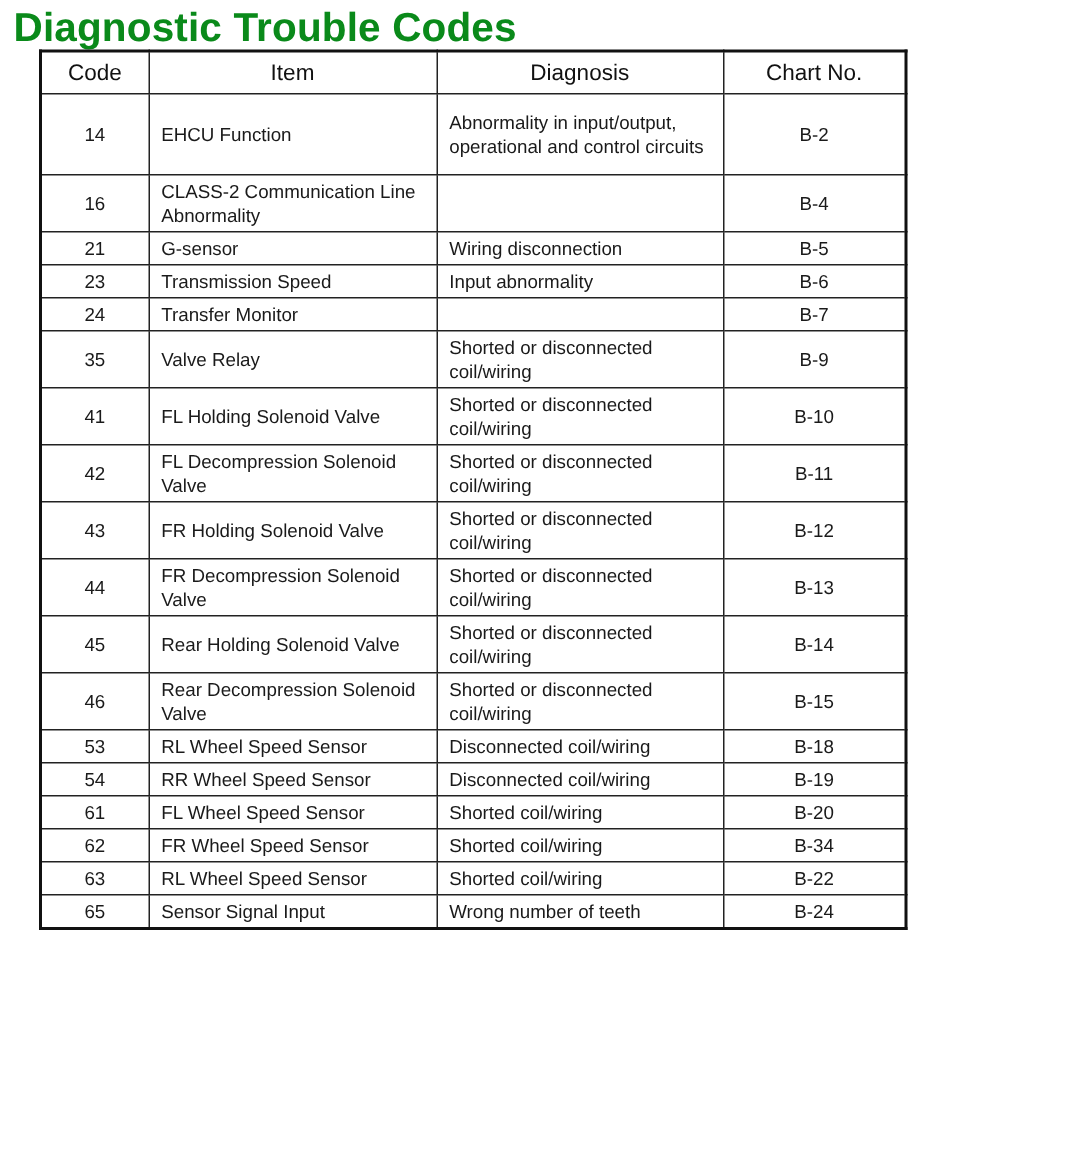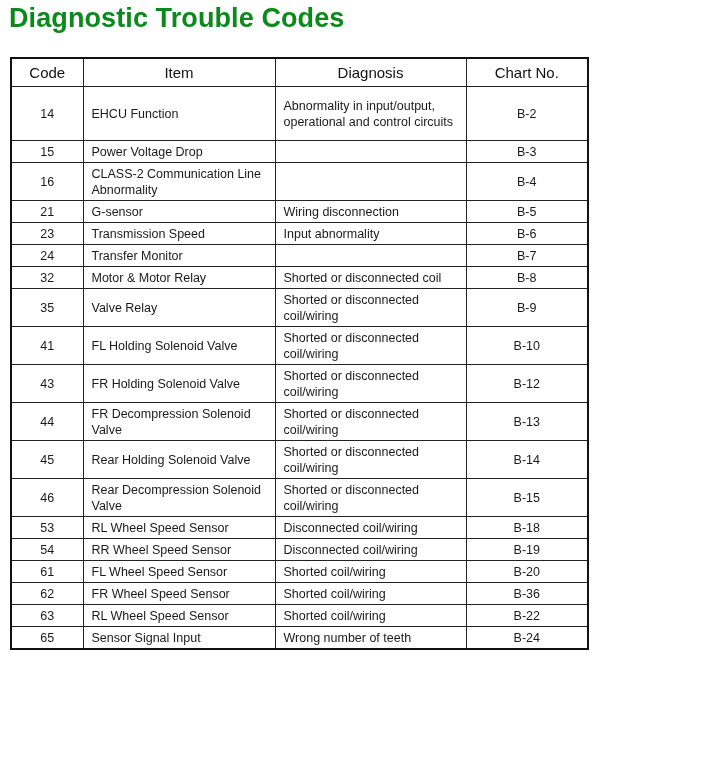--- a/index.html
+++ b/index.html
@@ -1,18 +1,18 @@
 <!DOCTYPE html>
 <html><head>
 <meta charset="utf-8">
 <style>
   html, body { margin: 0; padding: 0; background: #ffffff; }
   body { width: 725px; height: 768px; position: relative; overflow: hidden; font-family: "Liberation Sans", sans-serif; }
   .title { position: absolute; left: 9px; top: 3px; font-size: 27px; font-weight: bold; color: #0a8a1a; letter-spacing: 0.1px; }
-  table.dtc { position: absolute; left: 10px; top: 33px; border-collapse: collapse; border: 2px solid #111; width: 577px; table-layout: fixed; margin-top: 24px; }
+  table.dtc { position: absolute; left: 26px; top: 33px; border-collapse: collapse; border: 2px solid #111; width: 577px; table-layout: fixed; }
   table.dtc th, table.dtc td { border: 1px solid #222; color: #1a1a1a; font-size: 12.5px; line-height: 16px; padding: 0 8px; }
   table.dtc th { font-weight: normal; font-size: 15px; height: 27px; text-align: center; color: #111; }
   td.c-code, td.c-chart { text-align: center; }
   td.c-item, td.c-diag { text-align: left; }
   tr.h1 td { height: 21px; }
   tr.h2 td { height: 37px; }
   tr.h3 td { height: 53px; }
   col.code { width: 72px; }
   col.item { width: 192px; }
   col.diag { width: 191px; }
@@ -38,26 +38,20 @@
       <th>Chart No.</th>
     </tr>
   </thead>
   <tbody id="dtc-body">
       <tr class="h3">
         <td class="c-code">14</td>
         <td class="c-item">EHCU Function</td>
         <td class="c-diag">Abnormality in input/output, operational and control circuits</td>
         <td class="c-chart">B-2</td>
       </tr>
-      <tr class="h1">
-        <td class="c-code">15</td>
-        <td class="c-item">Power Voltage Drop</td>
-        <td class="c-diag"></td>
-        <td class="c-chart">B-3</td>
-      </tr>
       <tr class="h2">
         <td class="c-code">16</td>
         <td class="c-item">CLASS-2 Communication Line Abnormality</td>
         <td class="c-diag"></td>
         <td class="c-chart">B-4</td>
       </tr>
       <tr class="h1">
         <td class="c-code">21</td>
         <td class="c-item">G-sensor</td>
         <td class="c-diag">Wiring disconnection</td>
@@ -68,37 +62,37 @@
         <td class="c-item">Transmission Speed</td>
         <td class="c-diag">Input abnormality</td>
         <td class="c-chart">B-6</td>
       </tr>
       <tr class="h1">
         <td class="c-code">24</td>
         <td class="c-item">Transfer Monitor</td>
         <td class="c-diag"></td>
         <td class="c-chart">B-7</td>
       </tr>
-      <tr class="h1">
-        <td class="c-code">32</td>
-        <td class="c-item">Motor &amp; Motor Relay</td>
-        <td class="c-diag">Shorted or disconnected coil</td>
-        <td class="c-chart">B-8</td>
-      </tr>
       <tr class="h2">
         <td class="c-code">35</td>
         <td class="c-item">Valve Relay</td>
         <td class="c-diag">Shorted or disconnected coil/wiring</td>
         <td class="c-chart">B-9</td>
       </tr>
       <tr class="h2">
         <td class="c-code">41</td>
         <td class="c-item">FL Holding Solenoid Valve</td>
         <td class="c-diag">Shorted or disconnected coil/wiring</td>
         <td class="c-chart">B-10</td>
+      </tr>
+      <tr class="h2">
+        <td class="c-code">42</td>
+        <td class="c-item">FL Decompression Solenoid Valve</td>
+        <td class="c-diag">Shorted or disconnected coil/wiring</td>
+        <td class="c-chart">B-11</td>
       </tr>
       <tr class="h2">
         <td class="c-code">43</td>
         <td class="c-item">FR Holding Solenoid Valve</td>
         <td class="c-diag">Shorted or disconnected coil/wiring</td>
         <td class="c-chart">B-12</td>
       </tr>
       <tr class="h2">
         <td class="c-code">44</td>
         <td class="c-item">FR Decompression Solenoid Valve</td>
@@ -132,21 +126,21 @@
       <tr class="h1">
         <td class="c-code">61</td>
         <td class="c-item">FL Wheel Speed Sensor</td>
         <td class="c-diag">Shorted coil/wiring</td>
         <td class="c-chart">B-20</td>
       </tr>
       <tr class="h1">
         <td class="c-code">62</td>
         <td class="c-item">FR Wheel Speed Sensor</td>
         <td class="c-diag">Shorted coil/wiring</td>
-        <td class="c-chart">B-36</td>
+        <td class="c-chart">B-34</td>
       </tr>
       <tr class="h1">
         <td class="c-code">63</td>
         <td class="c-item">RL Wheel Speed Sensor</td>
         <td class="c-diag">Shorted coil/wiring</td>
         <td class="c-chart">B-22</td>
       </tr>
       <tr class="h1">
         <td class="c-code">65</td>
         <td class="c-item">Sensor Signal Input</td>

